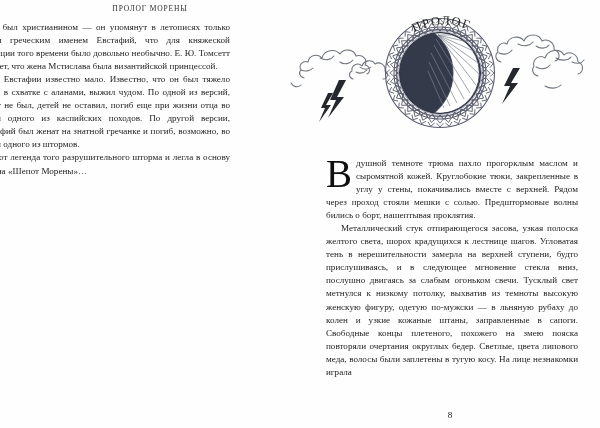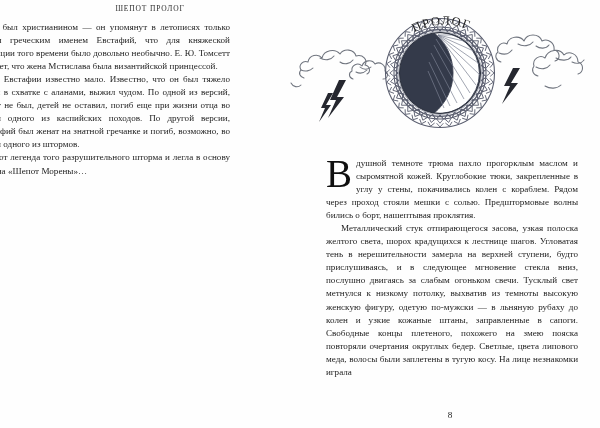--- a/index.html
+++ b/index.html
@@ -141,21 +141,21 @@
     font-family: "Liberation Serif", "DejaVu Serif", serif;
   }
 </style>
 </head>
 <body>
 
 <div id="spread">
 
   <div class="page-left">
 
-    <div class="running-head">ШЕПОТ ПРОЛОГ</div>
+    <div class="running-head">ПРОЛОГ МОРЕНЫ</div>
 
     <div class="left-textblock">
       <p>ятно, был христианином — он упомянут в летописях только своим греческим именем Евстафий, что для княжеской традиции того времени было довольно необычно. Е. Ю. Томсетт считает, что жена Мстислава была византийской принцессой.</p>
       <p class="indent">О Евстафии известно мало. Известно, что он был тяжело ранен в схватке с аланами, выжил чудом. По одной из версий, женат не был, детей не оставил, погиб еще при жизни отца во время одного из каспийских походов. По другой версии, Евстафий был женат на знатной гречанке и погиб, возможно, во время одного из штормов.</p>
       <p class="indent">Вот легенда того разрушительного шторма и легла в основу романа «Шепот Морены»…</p>
     </div>
 
   </div>
 
   <div class="page-right">
@@ -303,21 +303,21 @@
         <defs>
           <path id="arcpath" d="M 103 40 A 64 64 0 0 1 181 36" fill="none"></path>
         </defs>
         <text text-anchor="middle">
           <textPath href="#arcpath" startOffset="50%">ПРОЛОГ</textPath>
         </text>
       </svg>
     </div>
 
     <div class="right-textblock">
-      <p><span class="dropcap">В</span><span>душной темноте трюма пахло прогорклым маслом и сыромятной кожей. Круглобокие тюки, закрепленные в углу у стены, покачивались колен с кораблем. Рядом через проход стояли мешки с солью. Предштормовые волны бились о борт, нашептывая проклятия.</span></p>
+      <p><span class="dropcap">В</span><span>душной темноте трюма пахло прогорклым маслом и сыромятной кожей. Круглобокие тюки, закрепленные в углу у стены, покачивались вместе с верхней. Рядом через проход стояли мешки с солью. Предштормовые волны бились о борт, нашептывая проклятия.</span></p>
       <p class="indent">Металлический стук отпирающегося засова, узкая полоска желтого света, шорох крадущихся к лестнице шагов. Угловатая тень в нерешительности замерла на верхней ступени, будто прислушиваясь, и в следующее мгновение стекла вниз, послушно двигаясь за слабым огоньком свечи. Тусклый свет метнулся к низкому потолку, выхватив из темноты высокую женскую фигуру, одетую по-мужски — в льняную рубаху до колен и узкие кожаные штаны, заправленные в сапоги. Свободные концы плетеного, похожего на змею пояска повторяли очертания округлых бедер. Светлые, цвета липового меда, волосы были заплетены в тугую косу. На лице незнакомки играла</p>
     </div>
 
     <div class="folio">8</div>
 
   </div>
 
 </div>
 
 </body></html>

